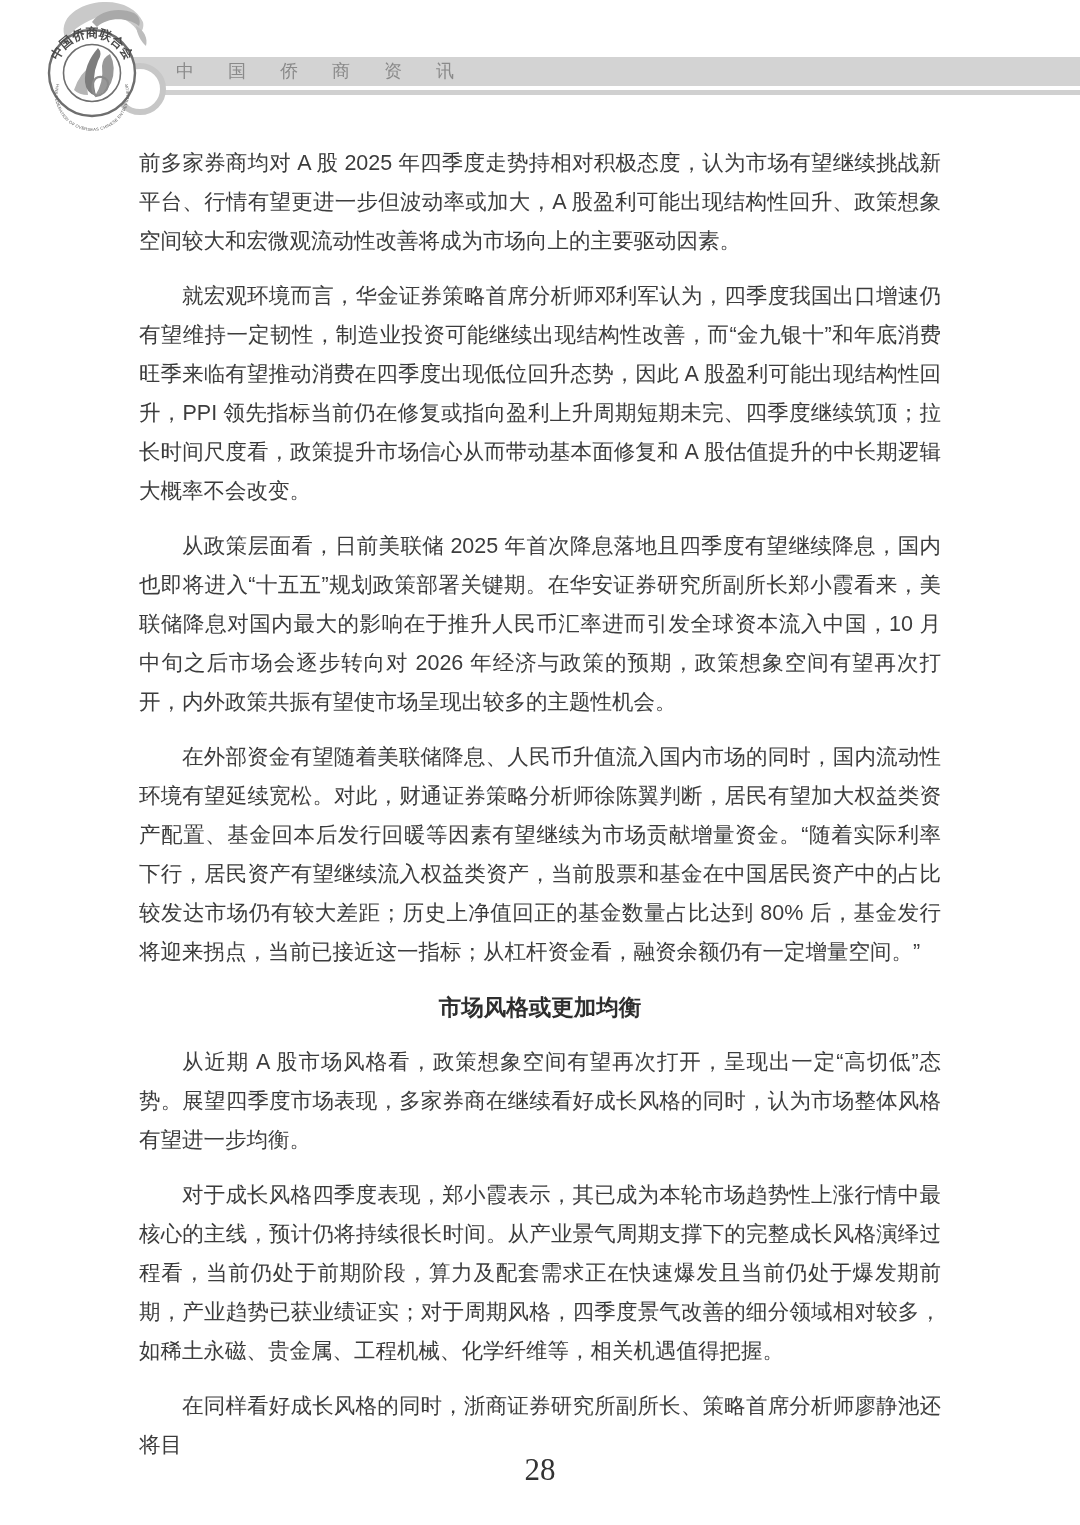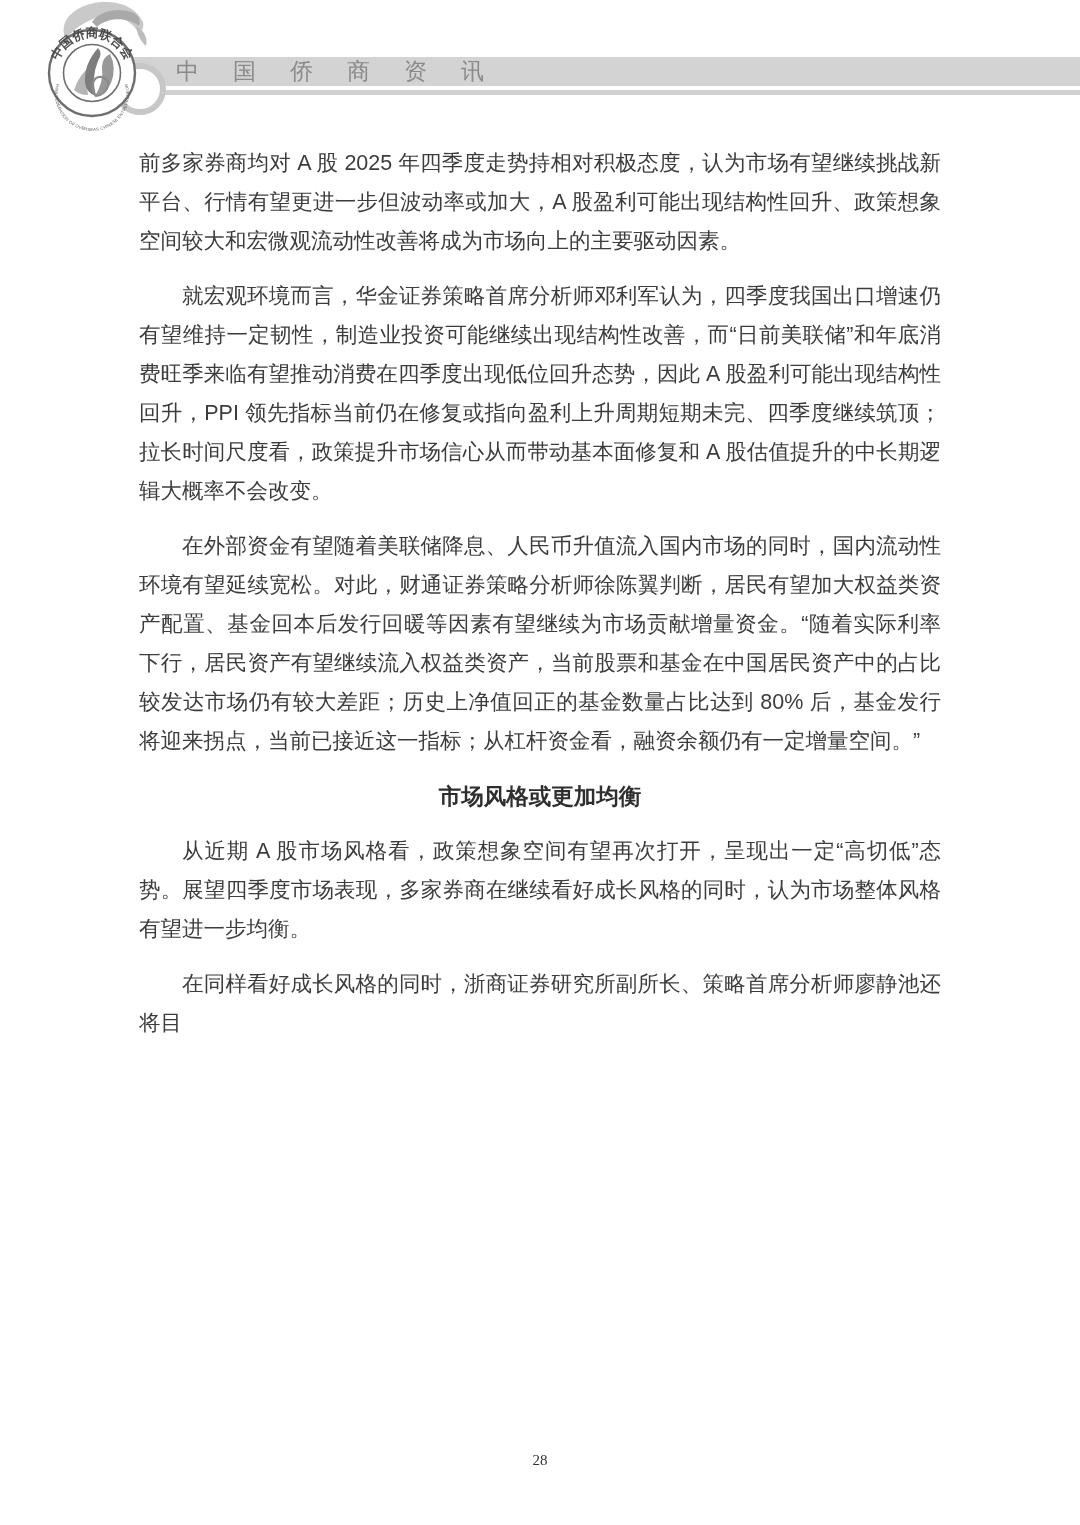--- a/index.html
+++ b/index.html
@@ -34,21 +34,21 @@
     top: 90px;
     height: 5px;
     background: #d0d0d0;
   }
   .banner-title {
     position: absolute;
     left: 176px;
     top: 57px;
     height: 37px;
     line-height: 29px;
-    font-size: 23px;
+    font-size: 18px;
     letter-spacing: 34px;
     color: #8a8a8a;
     white-space: nowrap;
   }
   .logo-wrap {
     position: absolute;
     left: 40px;
     top: 0;
     width: 205px;
     height: 175px;
@@ -84,21 +84,21 @@
     text-indent: 0;
   }
   
   .page-number {
     position: absolute;
     left: 0;
     right: 0;
     top: 1452px;
     text-align: center;
     font-family: "Liberation Serif", "DejaVu Serif", serif;
-    font-size: 15px;
+    font-size: 31px;
     color: #333333;
   }
 </style>
 </head>
 <body>
 
 <div class="page">
 
   <div class="banner-bar"></div>
   <div class="banner-line"></div>
@@ -134,22 +134,24 @@
         <path d="M 34 90 Q 40 72 54 64 Q 45 82 48 95 Q 39 95 34 90 Z" fill="#b5b5b5"></path>
         <path d="M 58 48 Q 44 64 45 82 Q 46 93 56 96 Q 51 78 58 61 Q 63 53 58 48 Z" fill="#7d7d7d"></path>
         <path d="M 70 54 Q 77 68 71 83 Q 66 93 55 96 Q 64 82 62 66 Q 63 57 70 54 Z" fill="#989898"></path>
         <path d="M 56 96 Q 66 94 68 86 Q 69 79 62 77 Q 55 76 53 83 Q 51 91 56 96 Z" fill="none" stroke="#8b8b8b" stroke-width="2.2"></path>
       </g>
     </svg>
   </div>
 
   <div class="article">
     <p class="no-indent">前多家券商均对 A 股 2025 年四季度走势持相对积极态度，认为市场有望继续挑战新平台、行情有望更进一步但波动率或加大，A 股盈利可能出现结构性回升、政策想象空间较大和宏微观流动性改善将成为市场向上的主要驱动因素。</p>
-    <p>就宏观环境而言，华金证券策略首席分析师邓利军认为，四季度我国出口增速仍有望维持一定韧性，制造业投资可能继续出现结构性改善，而“日前美联储”和年底消费旺季来临有望推动消费在四季度出现低位回升态势，因此 A 股盈利可能出现结构性回升，PPI 领先指标当前仍在修复或指向盈利上升周期短期未完、四季度继续筑顶；拉长时间尺度看，政策提升市场信心从而带动基本面修复和 A 股估值提升的中长期逻辑大概率不会改变。</p>
+    <p>就宏观环境而言，华金证券策略首席分析师邓利军认为，四季度我国出口增速仍有望维持一定韧性，制造业投资可能继续出现结构性改善，而“金九银十”和年底消费旺季来临有望推动消费在四季度出现低位回升态势，因此 A 股盈利可能出现结构性回升，PPI 领先指标当前仍在修复或指向盈利上升周期短期未完、四季度继续筑顶；拉长时间尺度看，政策提升市场信心从而带动基本面修复和 A 股估值提升的中长期逻辑大概率不会改变。</p>
+    <p>从政策层面看，日前美联储 2025 年首次降息落地且四季度有望继续降息，国内也即将进入“十五五”规划政策部署关键期。在华安证券研究所副所长郑小霞看来，美联储降息对国内最大的影响在于推升人民币汇率进而引发全球资本流入中国，10 月中旬之后市场会逐步转向对 2026 年经济与政策的预期，政策想象空间有望再次打开，内外政策共振有望使市场呈现出较多的主题性机会。</p>
     <p>在外部资金有望随着美联储降息、人民币升值流入国内市场的同时，国内流动性环境有望延续宽松。对此，财通证券策略分析师徐陈翼判断，居民有望加大权益类资产配置、基金回本后发行回暖等因素有望继续为市场贡献增量资金。“随着实际利率下行，居民资产有望继续流入权益类资产，当前股票和基金在中国居民资产中的占比较发达市场仍有较大差距；历史上净值回正的基金数量占比达到 80% 后，基金发行将迎来拐点，当前已接近这一指标；从杠杆资金看，融资余额仍有一定增量空间。”</p>
     <h2 class="section-heading">市场风格或更加均衡</h2>
     <p>从近期 A 股市场风格看，政策想象空间有望再次打开，呈现出一定“高切低”态势。展望四季度市场表现，多家券商在继续看好成长风格的同时，认为市场整体风格有望进一步均衡。</p>
+    <p>对于成长风格四季度表现，郑小霞表示，其已成为本轮市场趋势性上涨行情中最核心的主线，预计仍将持续很长时间。从产业景气周期支撑下的完整成长风格演绎过程看，当前仍处于前期阶段，算力及配套需求正在快速爆发且当前仍处于爆发期前期，产业趋势已获业绩证实；对于周期风格，四季度景气改善的细分领域相对较多，如稀土永磁、贵金属、工程机械、化学纤维等，相关机遇值得把握。</p>
     <p>在同样看好成长风格的同时，浙商证券研究所副所长、策略首席分析师廖静池还将目</p>
   </div>
 
   <div class="page-number">28</div>
 
 </div>
 
 </body></html>

